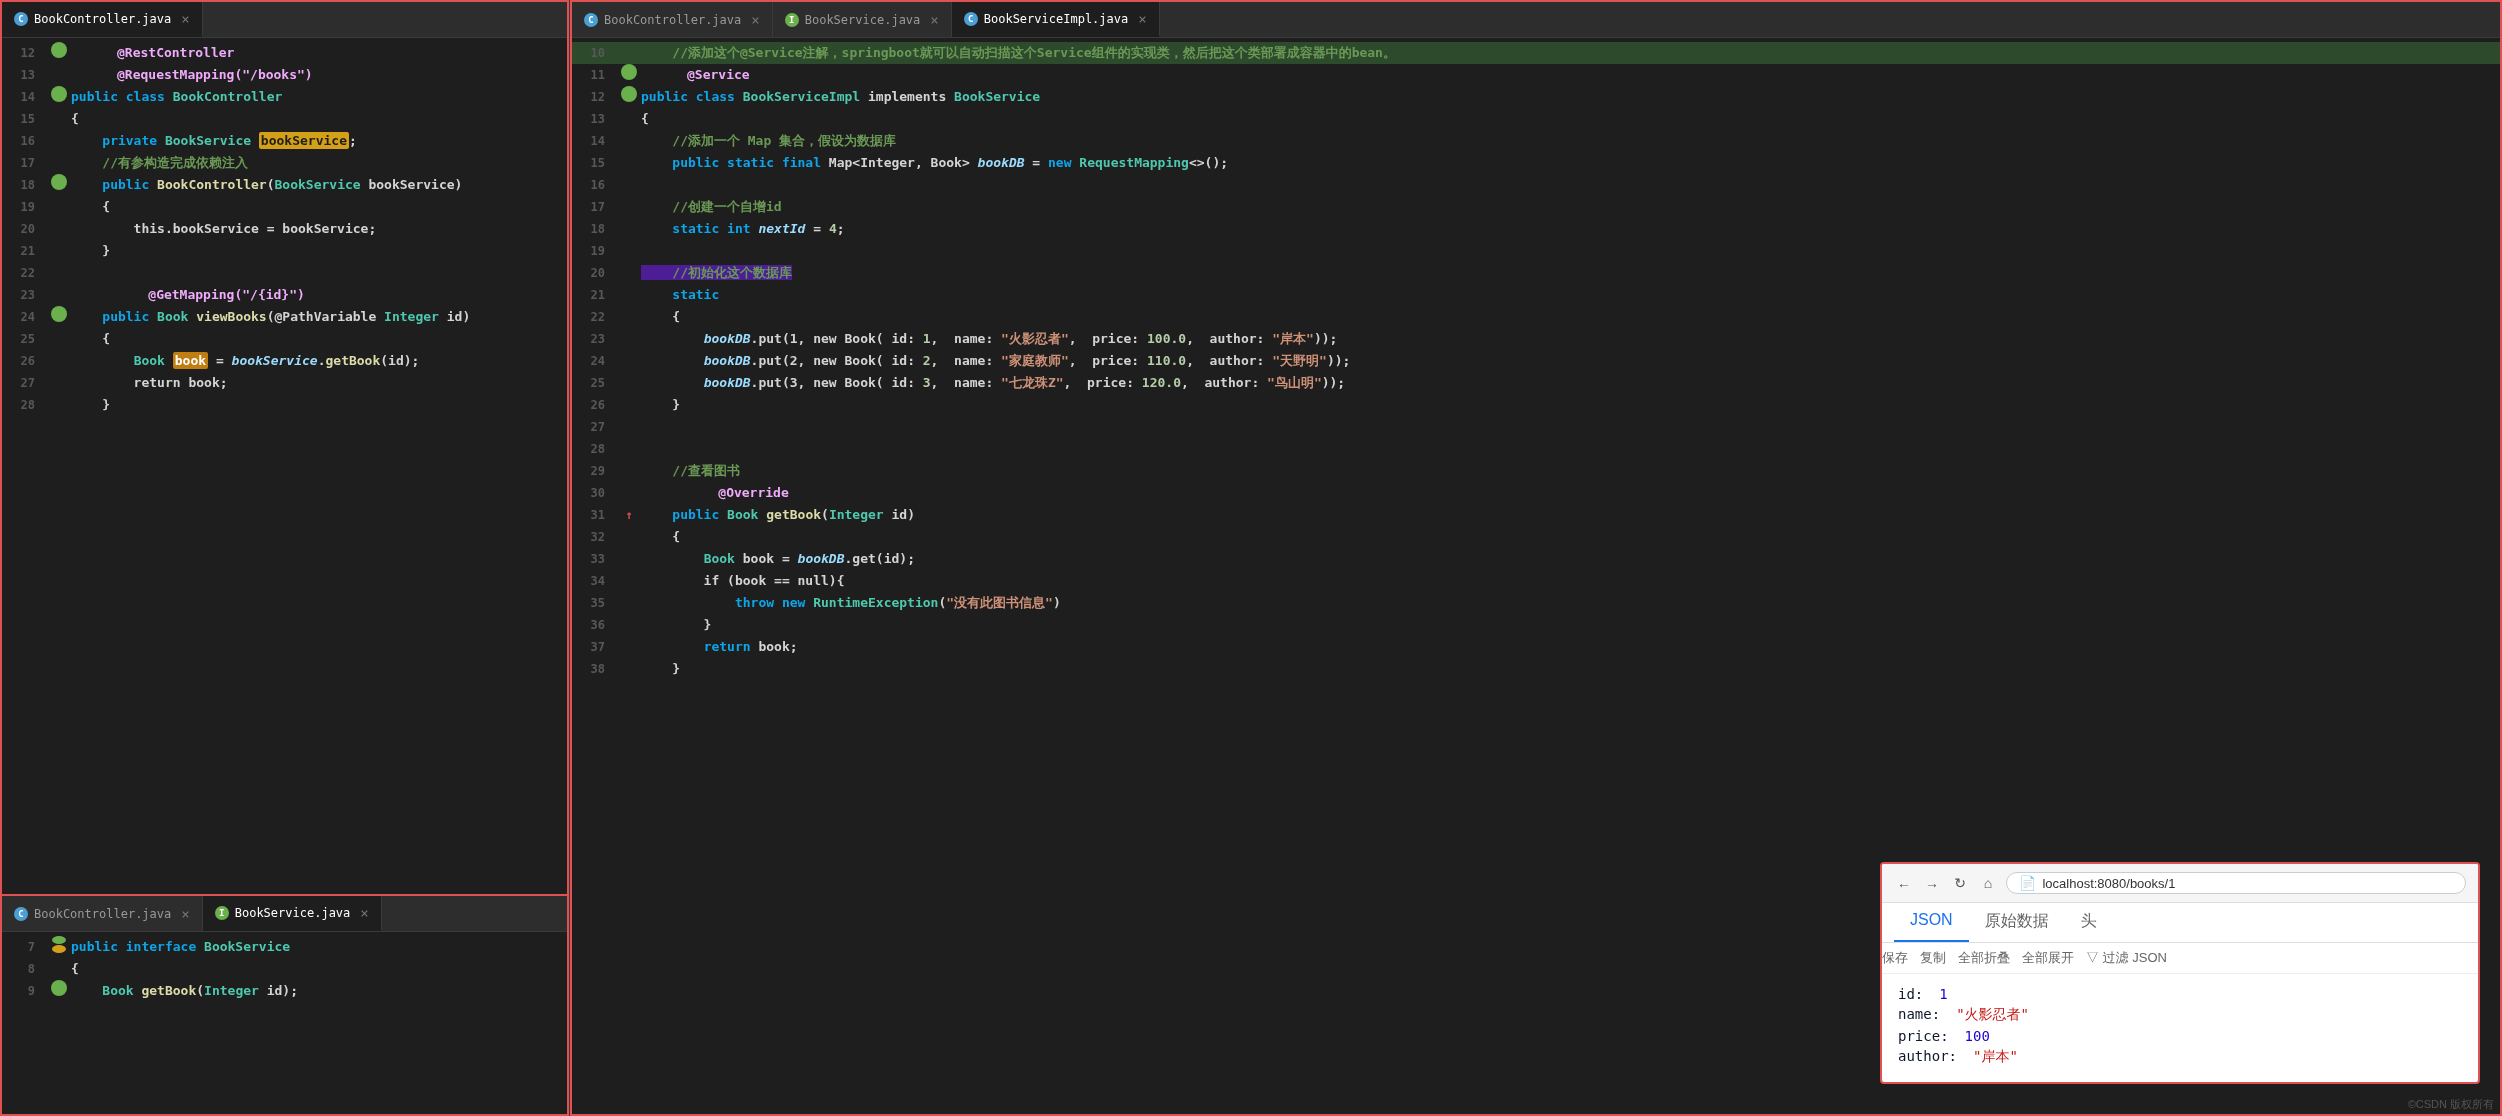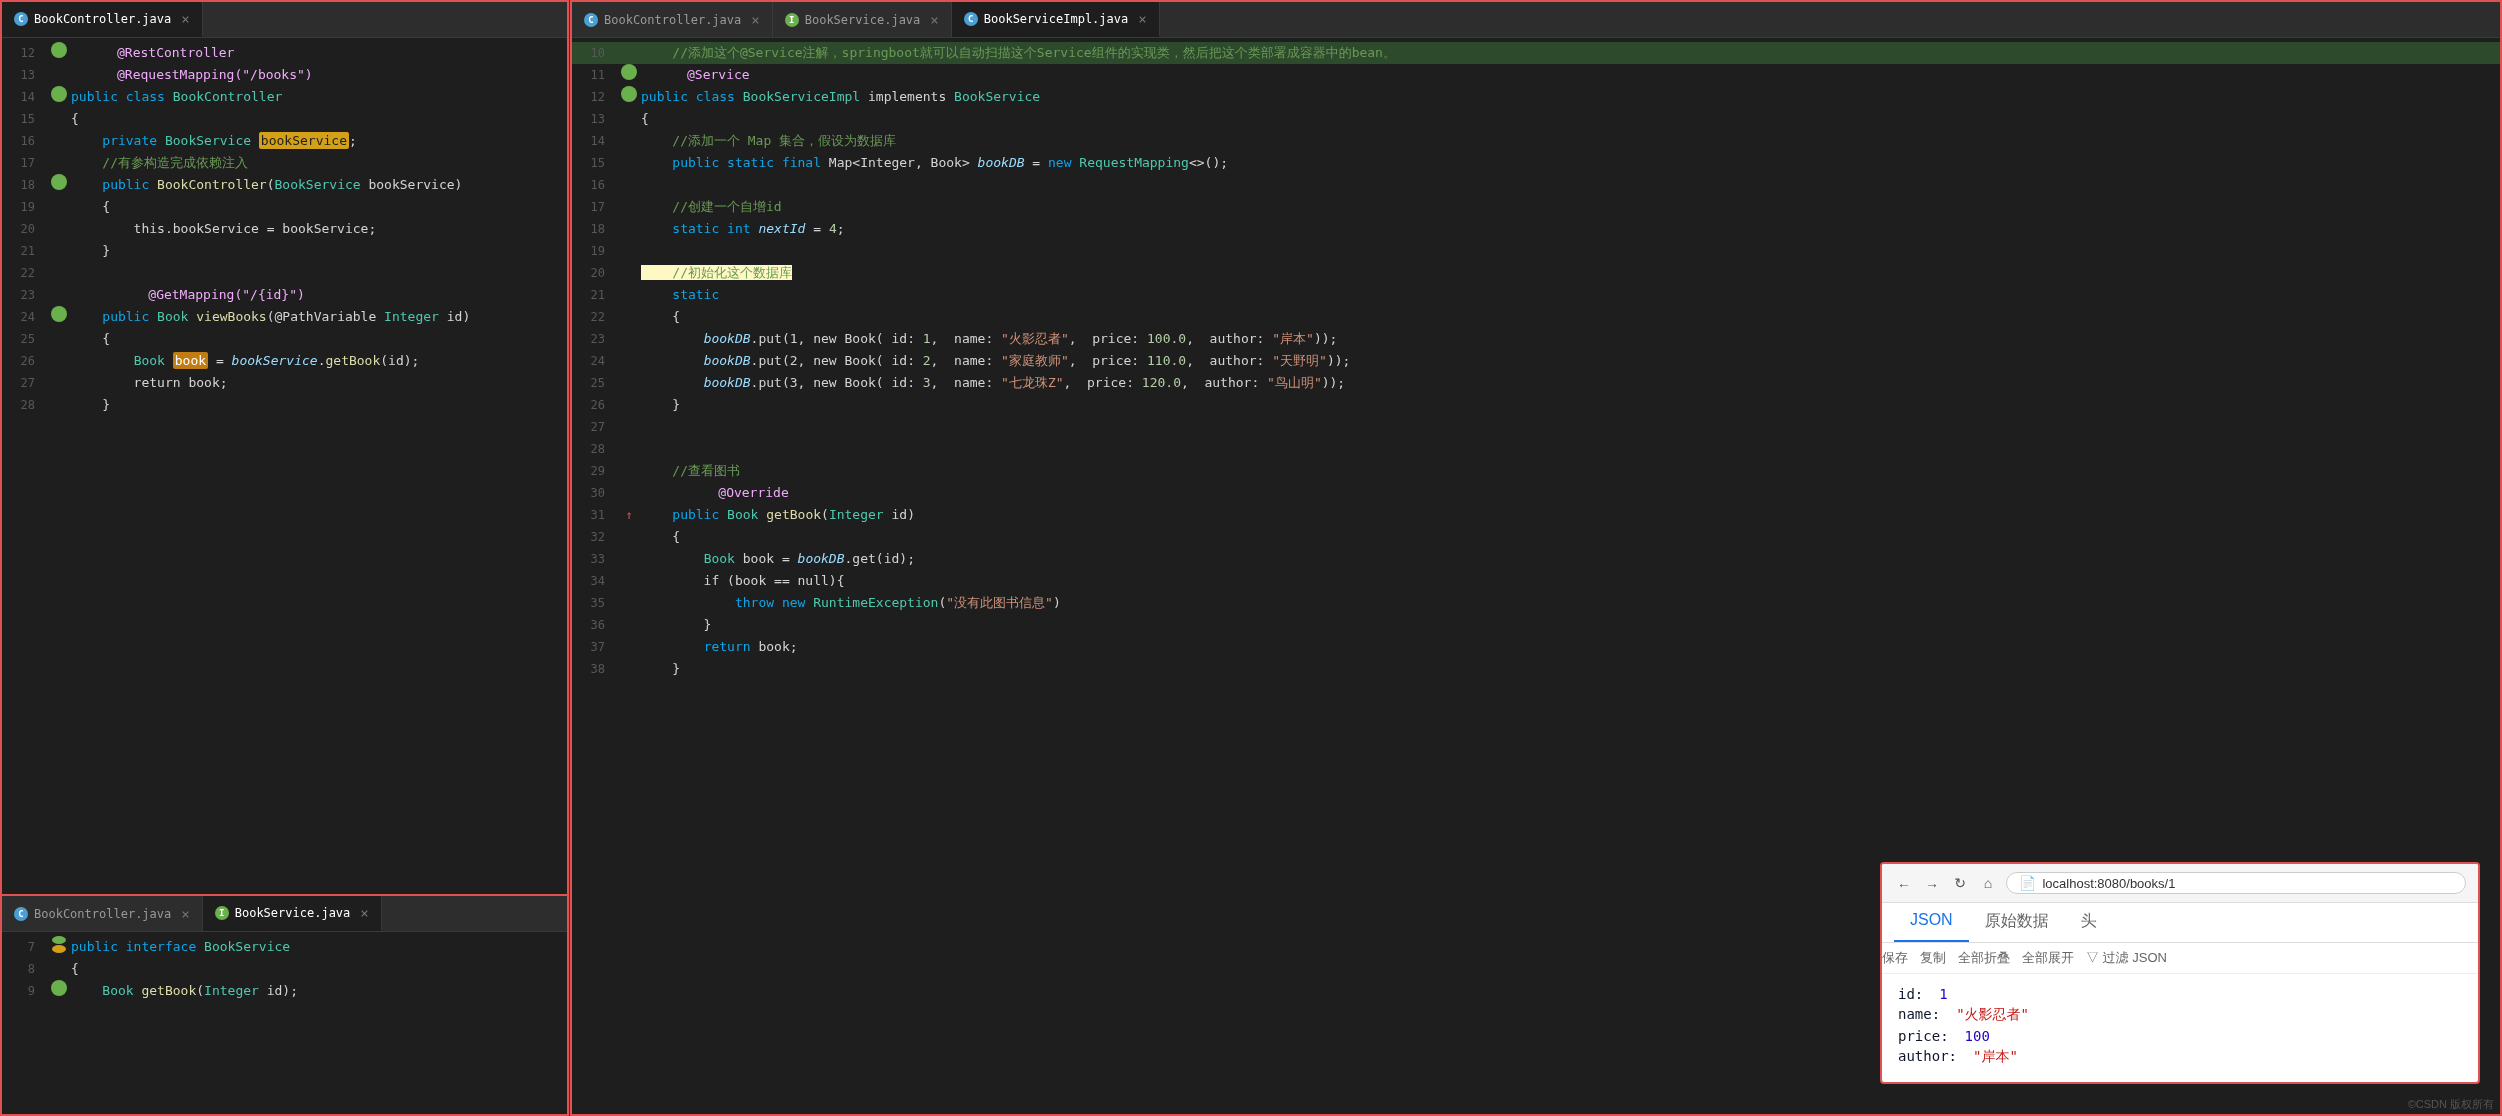--- a/index.html
+++ b/index.html
@@ -106,20 +106,21 @@
       margin-left: 4px;
     }
 
     
     .code-area {
       flex: 1;
       overflow-y: auto;
       overflow-x: hidden;
       background: #1e1e1e;
       padding: 4px 0;
+      font-weight: bold;
     }
 
     .code-line {
       display: flex;
       align-items: flex-start;
       min-height: 22px;
       line-height: 22px;
     }
 
     .line-num {
@@ -524,21 +525,21 @@
 
       <div class="code-line">
         <span class="line-num">19</span>
         <span class="line-gutter"></span>
         <span class="line-content"> </span>
       </div>
 
       <div class="code-line">
         <span class="line-num">20</span>
         <span class="line-gutter"></span>
-        <span class="line-content"><span style="background:#fef9c3;color:#6a9955;">    //初始化这个数据库</span></span>
+        <span class="line-content"><span style="background:#4c1d95;color:#6a9955;">    //初始化这个数据库</span></span>
       </div>
 
       <div class="code-line">
         <span class="line-num">21</span>
         <span class="line-gutter"></span>
         <span class="line-content">    <span class="kw">static</span></span>
       </div>
 
       <div class="code-line">
         <span class="line-num">22</span>

